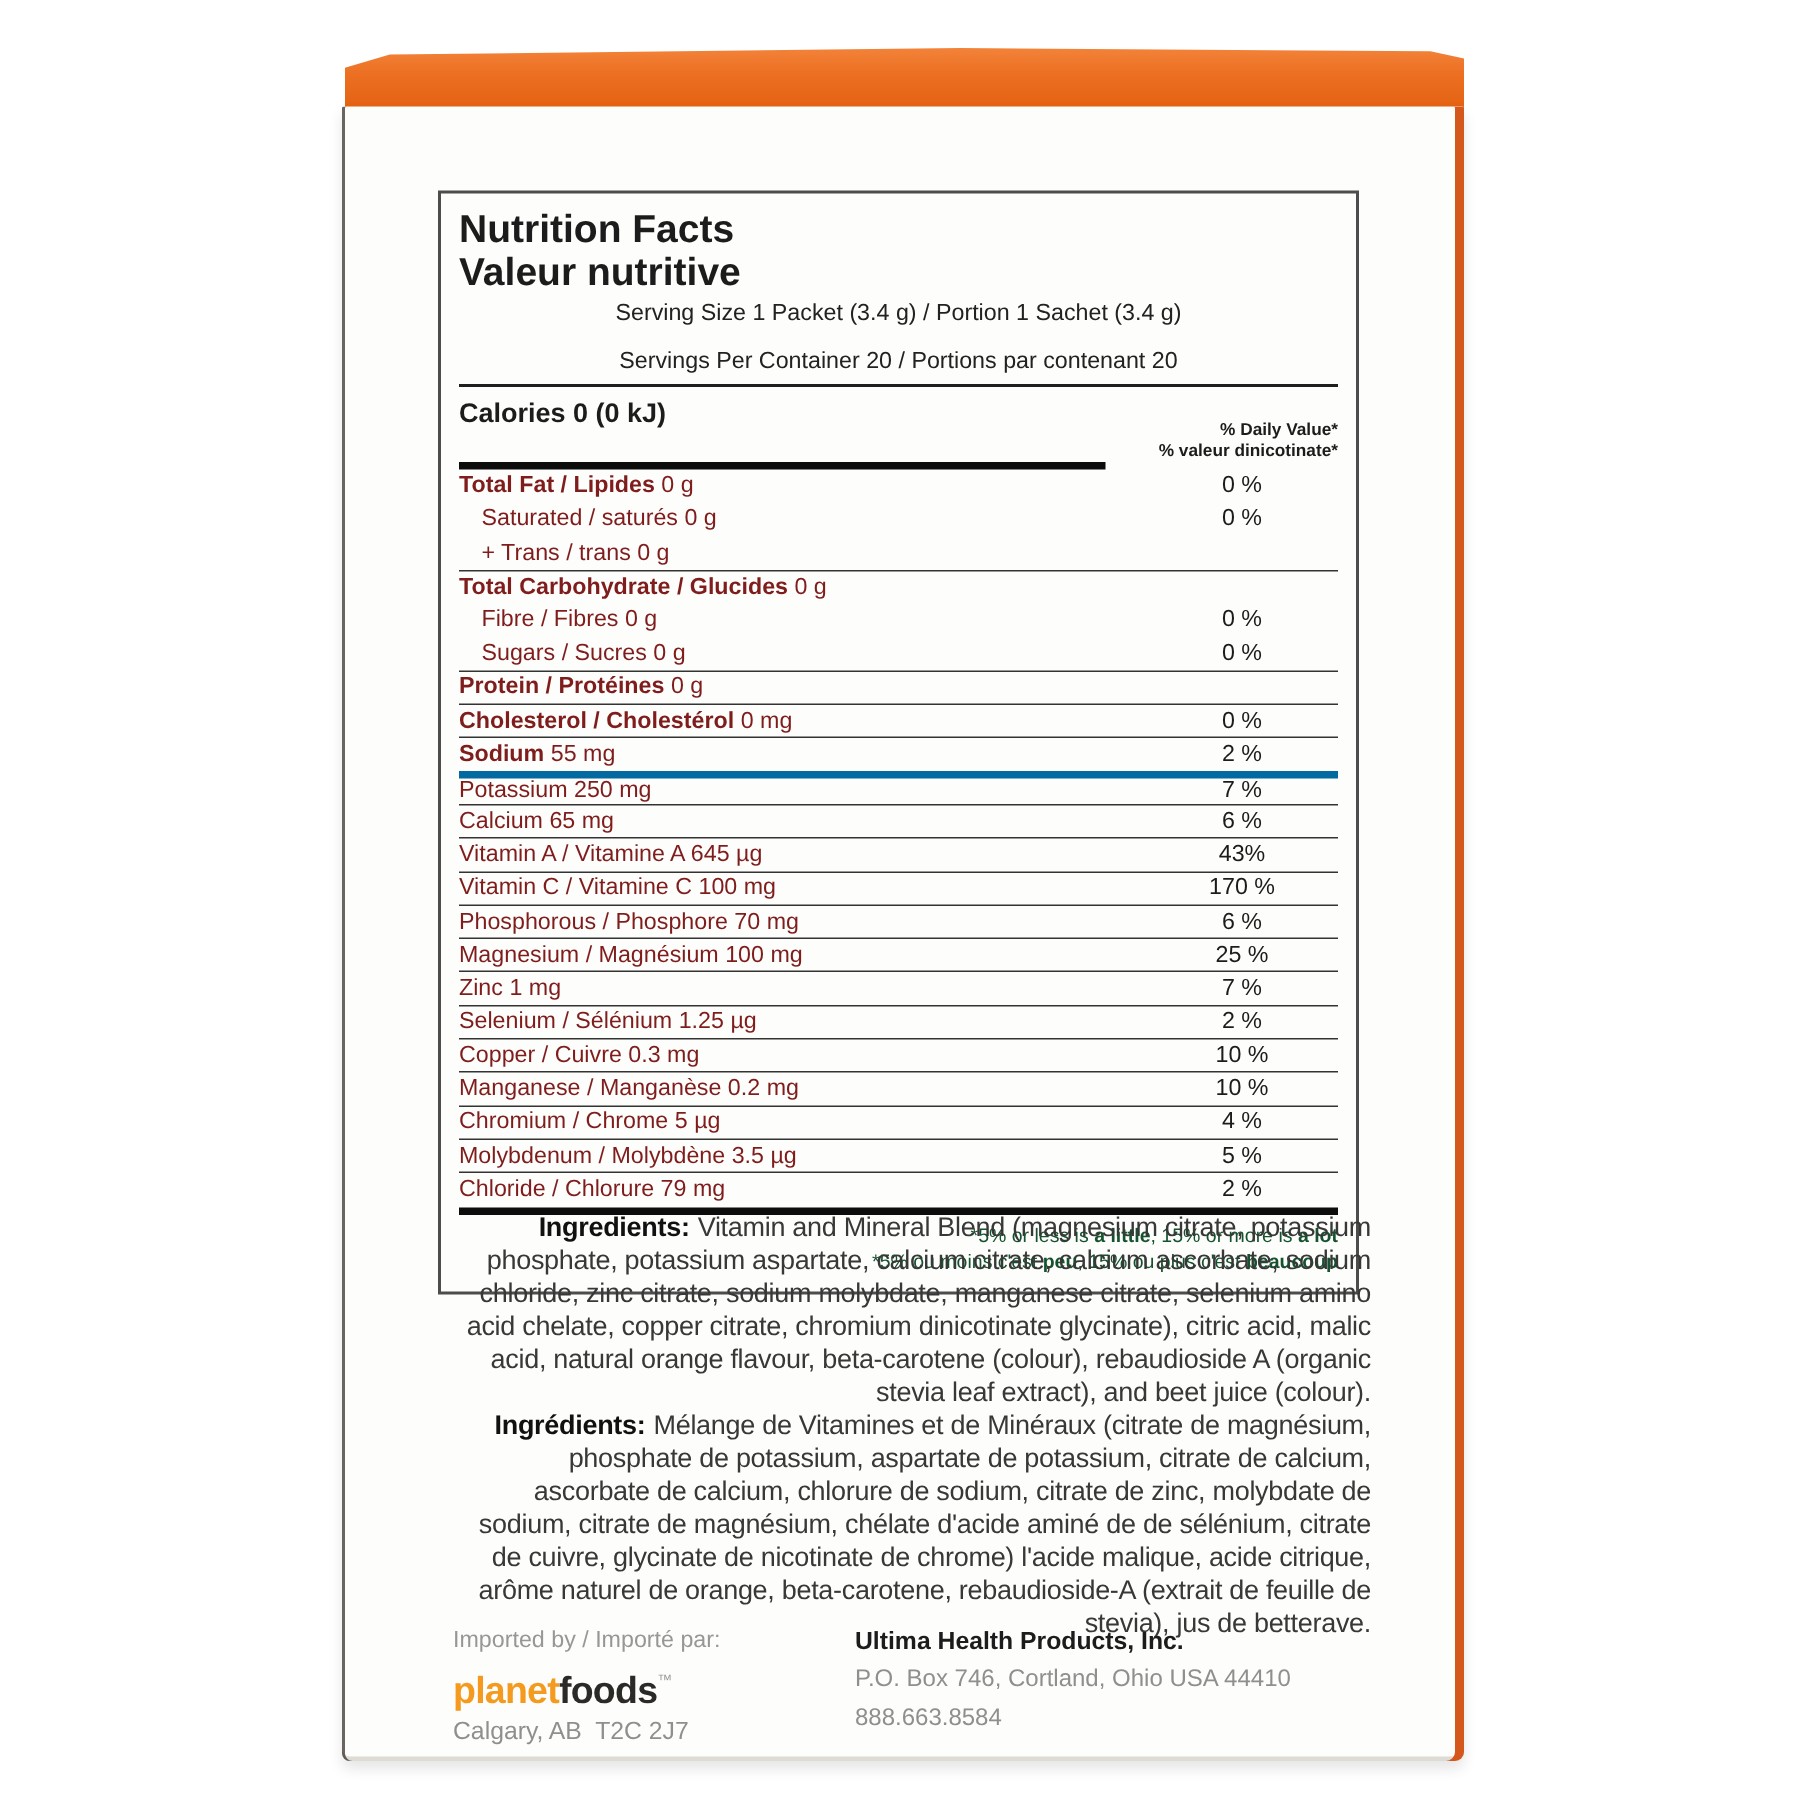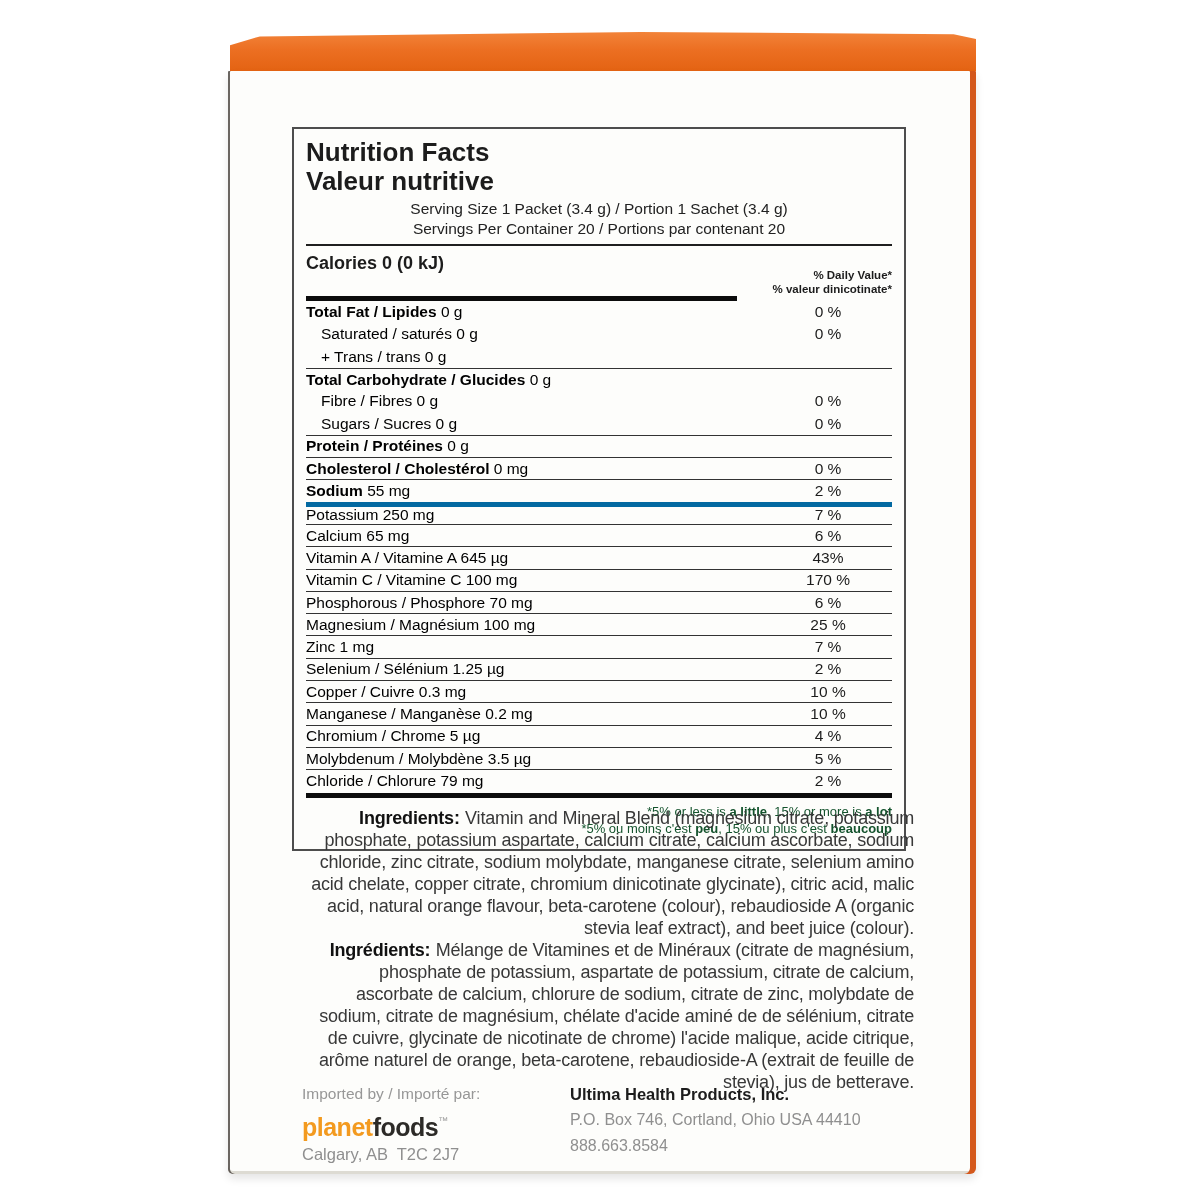--- a/index.html
+++ b/index.html
@@ -27,32 +27,32 @@
 
   
   .nf {
     position: absolute; left: 64px; top: 56px; width: 614px;
     border: 2px solid #4d4d4d;
     padding: 9px 12px 8px 12px;
     background: transparent;
   }
   .nf-title { font-size: 26px; font-weight: 700; line-height: 29px; letter-spacing: 0; }
   .nf-serving { font-size: 15.5px; line-height: 20px; margin-top: 3px; color: #222; text-align: center; }
-  .nf-serving + .nf-serving { margin-top: 0; }
+  .nf-serving + .nf-serving { margin-top: 12px; }
   .rule-mid { border: 0; border-top: 2.5px solid #1f1f1f; margin-top: 5px; }
 
   .cal-row { display: flex; justify-content: space-between; align-items: flex-start; padding-top: 5px; min-height: 31px; }
   .cal-label { font-size: 18px; font-weight: 700; padding-top: 2px; }
   .dv-head { text-align: right; font-weight: 700; font-size: 11.5px; line-height: 14px; padding-top: 1px; margin-top: 16px; }
   .cal-bar { height: 5px; background: #0c0c0c; width: 73.5%; margin-top: 0px; }
 
   .nrow { display: flex; align-items: center; height: 22.3px; }
   .nrow.sep-thin  { border-top: 1.5px solid #333333; }
   .nrow.sep-thick { border-top: 5px solid #0369a1; }
-  .nrow .lab { flex: 1; font-size: 15.5px; color: #000000; white-space: nowrap; }
+  .nrow .lab { flex: 1; font-size: 15.5px; color: #7f1d1d; white-space: nowrap; }
   .nrow .lab b { font-weight: 700; }
   .nrow.sub .lab { padding-left: 15px; }
   .nrow .val { width: 104px; flex: none; text-align: center; font-size: 15.5px; margin-right: 12px; }
 
   .footnotes { border-top: 5px solid #0d0d0d; margin-top: 1px; padding: 5px 0 4px 2px; }
   .footnote { font-size: 13px; line-height: 17px; color: #14532d; text-align: right; }
   .footnote b { font-weight: 700; }
 
   
   .ingredients { position: absolute; left: 72px; top: 736px; width: 614px; }

